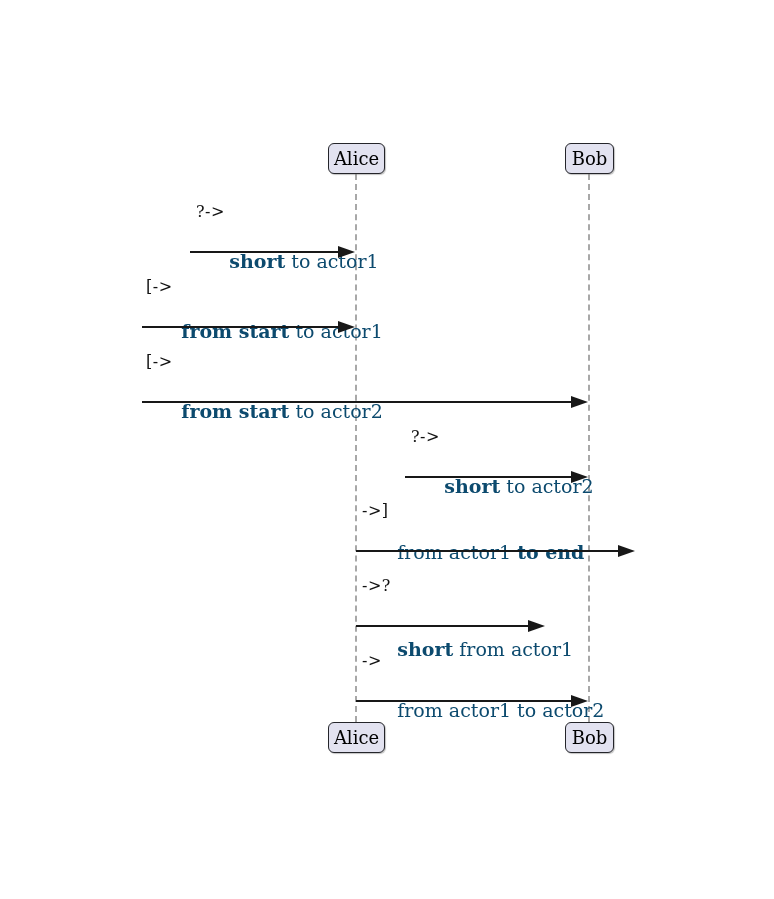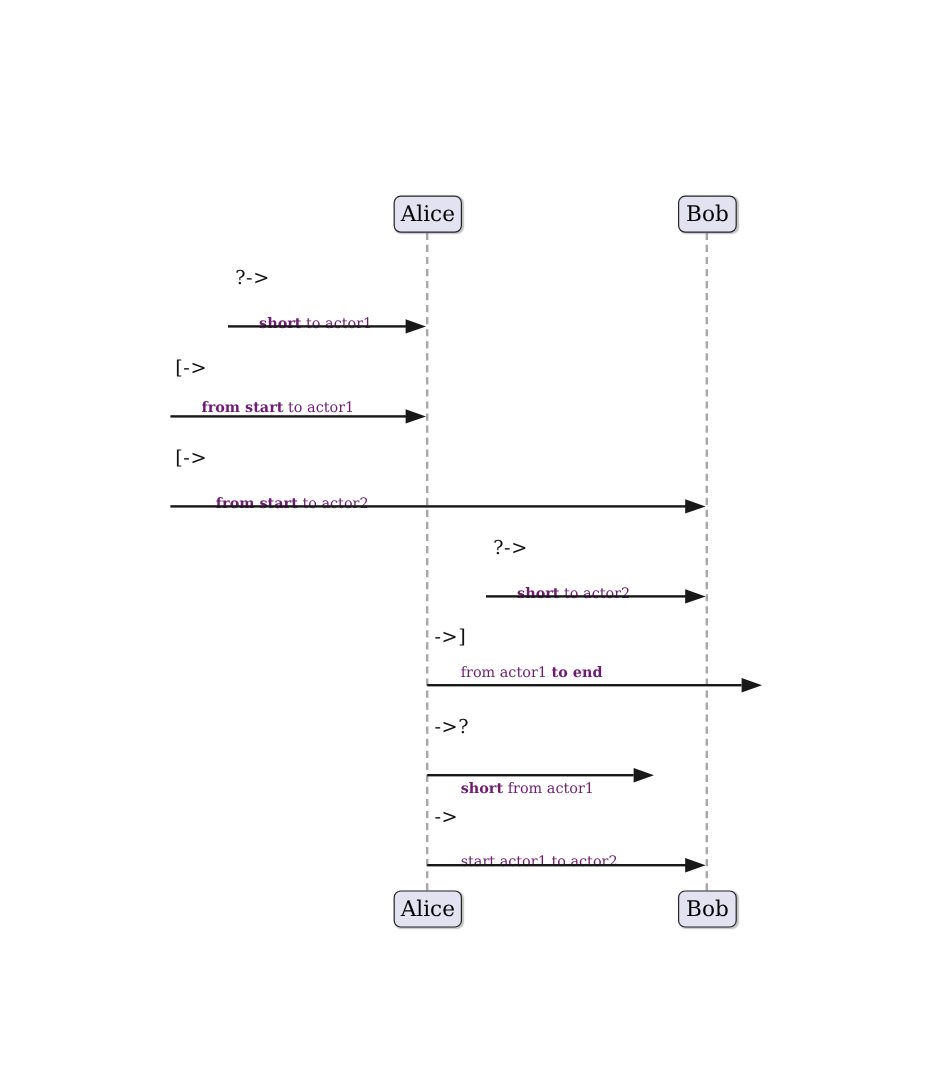--- a/index.html
+++ b/index.html
@@ -1,33 +1,33 @@
 <!DOCTYPE html>
 <html><head>
 <meta charset="utf-8">
 <style>
   html,body{margin:0;padding:0;background:#ffffff;}
   .canvas{
     position:relative;width:774px;height:851px;background:#ffffff;overflow:hidden;
-    font-family:"DejaVu Serif","Liberation Serif",serif;color:#0b0b0b;margin-top:20px;
+    font-family:"DejaVu Serif","Liberation Serif",serif;color:#0b0b0b;
   }
   .lifeline{
     position:absolute;width:0;border-left:2px dashed #a8a8a8;
   }
   .actor-box{
     position:absolute;height:31px;box-sizing:border-box;
     background:#E2E2F0;border:1.6px solid #24252a;border-radius:6px;
     display:flex;align-items:center;justify-content:center;
     font-size:18px;color:#000;box-shadow:1px 1px 1px rgba(120,120,120,0.45);
   }
   .msg-op{
     position:absolute;font-size:16px;color:#111;white-space:pre;letter-spacing:0.5px;
   }
   .msg-label{
-    position:absolute;font-size:12px;color:#701a75;white-space:pre;
+    position:absolute;font-size:19px;color:#0c4a6e;white-space:pre;
   }
   .msg-label .b{font-weight:bold;}
   .arrow-line{
     position:absolute;height:1.8px;background:#181818;
   }
   .arrow-head{
     position:absolute;width:0;height:0;
     border-top:6px solid transparent;border-bottom:6px solid transparent;
     border-left:17px solid #181818;
   }
@@ -60,21 +60,21 @@
     <div class="msg-op" style="left:146px;top:277px;">[-&gt;</div>
     <div class="msg-label" style="left:145px;top:298px;">
       <span></span><span class="b">from start</span><span> to actor1</span>
     </div>
     <div class="arrow-line" style="left:142px;top:326px;width:197px;"></div>
     <div class="arrow-head" style="left:338px;top:321px;"></div>
   </div>
 
   <div>
     <div class="msg-op" style="left:146px;top:352px;">[-&gt;</div>
-    <div class="msg-label" style="left:157px;top:378px;">
+    <div class="msg-label" style="left:145px;top:378px;">
       <span></span><span class="b">from start</span><span> to actor2</span>
     </div>
     <div class="arrow-line" style="left:142px;top:401px;width:430px;"></div>
     <div class="arrow-head" style="left:571px;top:396px;"></div>
   </div>
 
   <div>
     <div class="msg-op" style="left:411px;top:427px;">?-&gt;</div>
     <div class="msg-label" style="left:408px;top:453px;">
       <span></span><span class="b">short</span><span> to actor2</span>
@@ -97,21 +97,21 @@
     <div class="msg-label" style="left:361px;top:616px;">
       <span></span><span class="b">short</span><span> from actor1</span>
     </div>
     <div class="arrow-line" style="left:356px;top:625px;width:172px;"></div>
     <div class="arrow-head" style="left:528px;top:620px;"></div>
   </div>
 
   <div>
     <div class="msg-op" style="left:362px;top:651px;">-&gt;</div>
     <div class="msg-label" style="left:361px;top:677px;">
-      <span>start actor1 to actor2</span><span class="b"></span><span></span>
+      <span>from actor1 to actor2</span><span class="b"></span><span></span>
     </div>
     <div class="arrow-line" style="left:356px;top:700px;width:216px;"></div>
     <div class="arrow-head" style="left:571px;top:695px;"></div>
   </div>
 
   <div class="actor-box" style="left:328px;top:722px;width:57px;">
     <span>Alice</span>
   </div>
   <div class="actor-box" style="left:565px;top:722px;width:49px;">
     <span>Bob</span>

